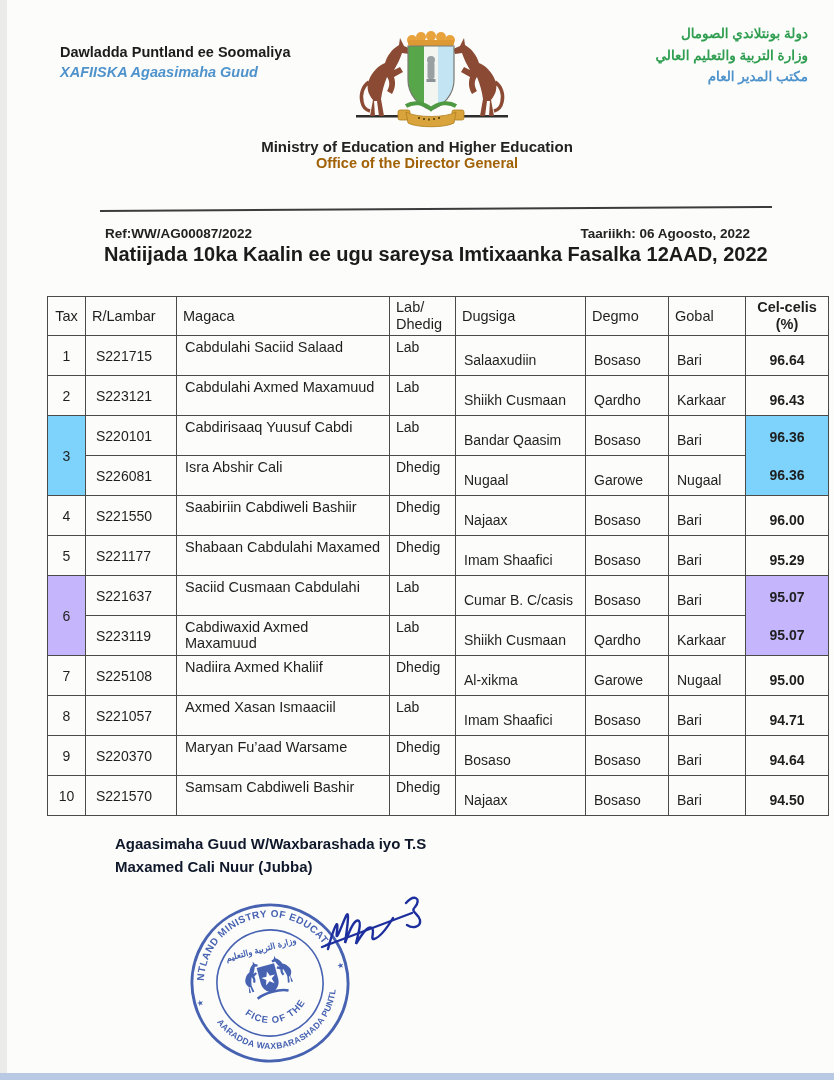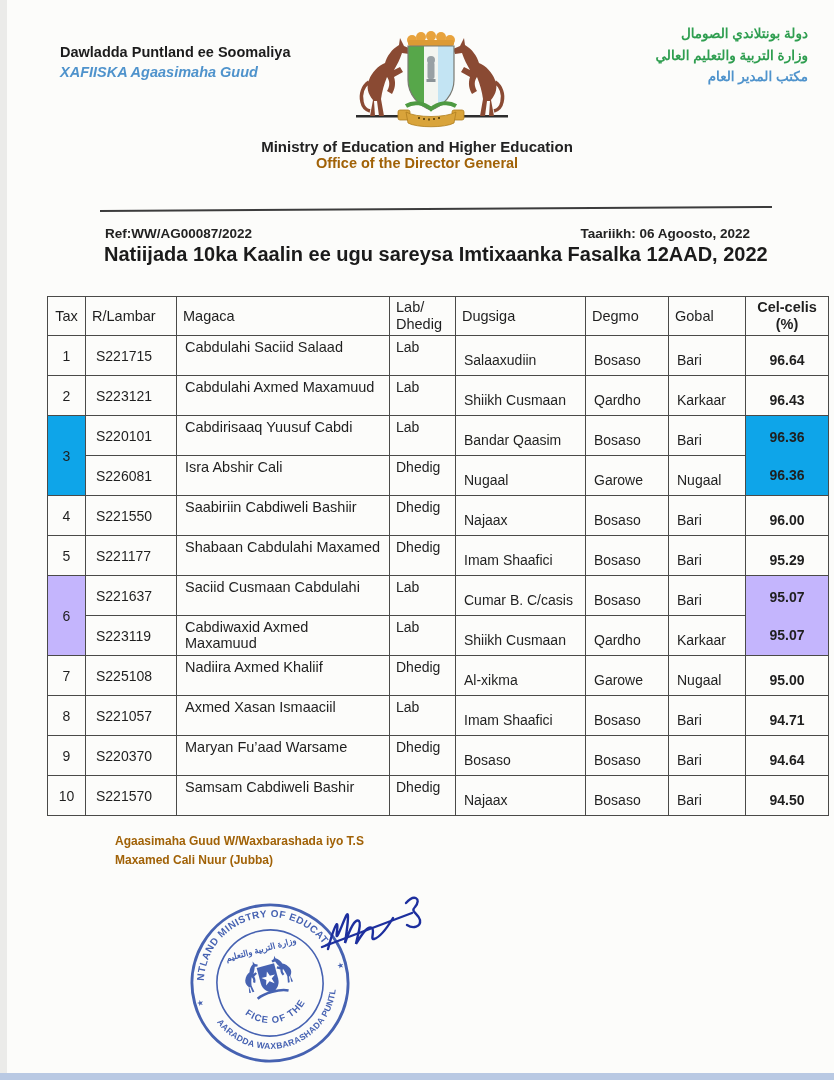--- a/index.html
+++ b/index.html
@@ -39,25 +39,25 @@
   thead th.h-score{font-weight:bold;text-align:center;}
   tbody tr{height:40px;}
   td.c-tax{text-align:center;vertical-align:middle;}
   td.c-id{padding-left:10px;vertical-align:middle;}
   td.c-name{padding:3px 6px 0 8px;vertical-align:top;font-size:14.5px;}
   td.c-lab{padding:3px 4px 0 6px;vertical-align:top;}
   td.c-school,td.c-degmo,td.c-gobal{padding:0 4px 7px 8px;vertical-align:bottom;}
   td.c-score{text-align:center;vertical-align:bottom;padding-bottom:7px;font-weight:bold;}
   td.c-score.merged{vertical-align:middle;padding:0;}
   td.c-score.merged .wrap{display:flex;flex-direction:column;justify-content:space-around;height:76px;align-items:center;}
-  .hl-orange{background:#0ea5e9;}
+  .hl-orange{background:#7dd3fc;}
   .hl-green{background:#c4b5fd;}
 
   
-  .sig-block{position:absolute;left:115px;top:832px;font-size:12px;font-weight:bold;line-height:1.55;color:#a16207;}
+  .sig-block{position:absolute;left:115px;top:832px;font-size:15px;font-weight:bold;line-height:1.55;color:#0f172a;}
   .stamp-wrap{position:absolute;left:150px;top:885px;}
 </style>
 </head>
 <body>
 
 <div class="page">
   <div class="scan-edge"></div>
 
   <div class="lh-left">
     <div>Dawladda Puntland ee Soomaliya</div>

